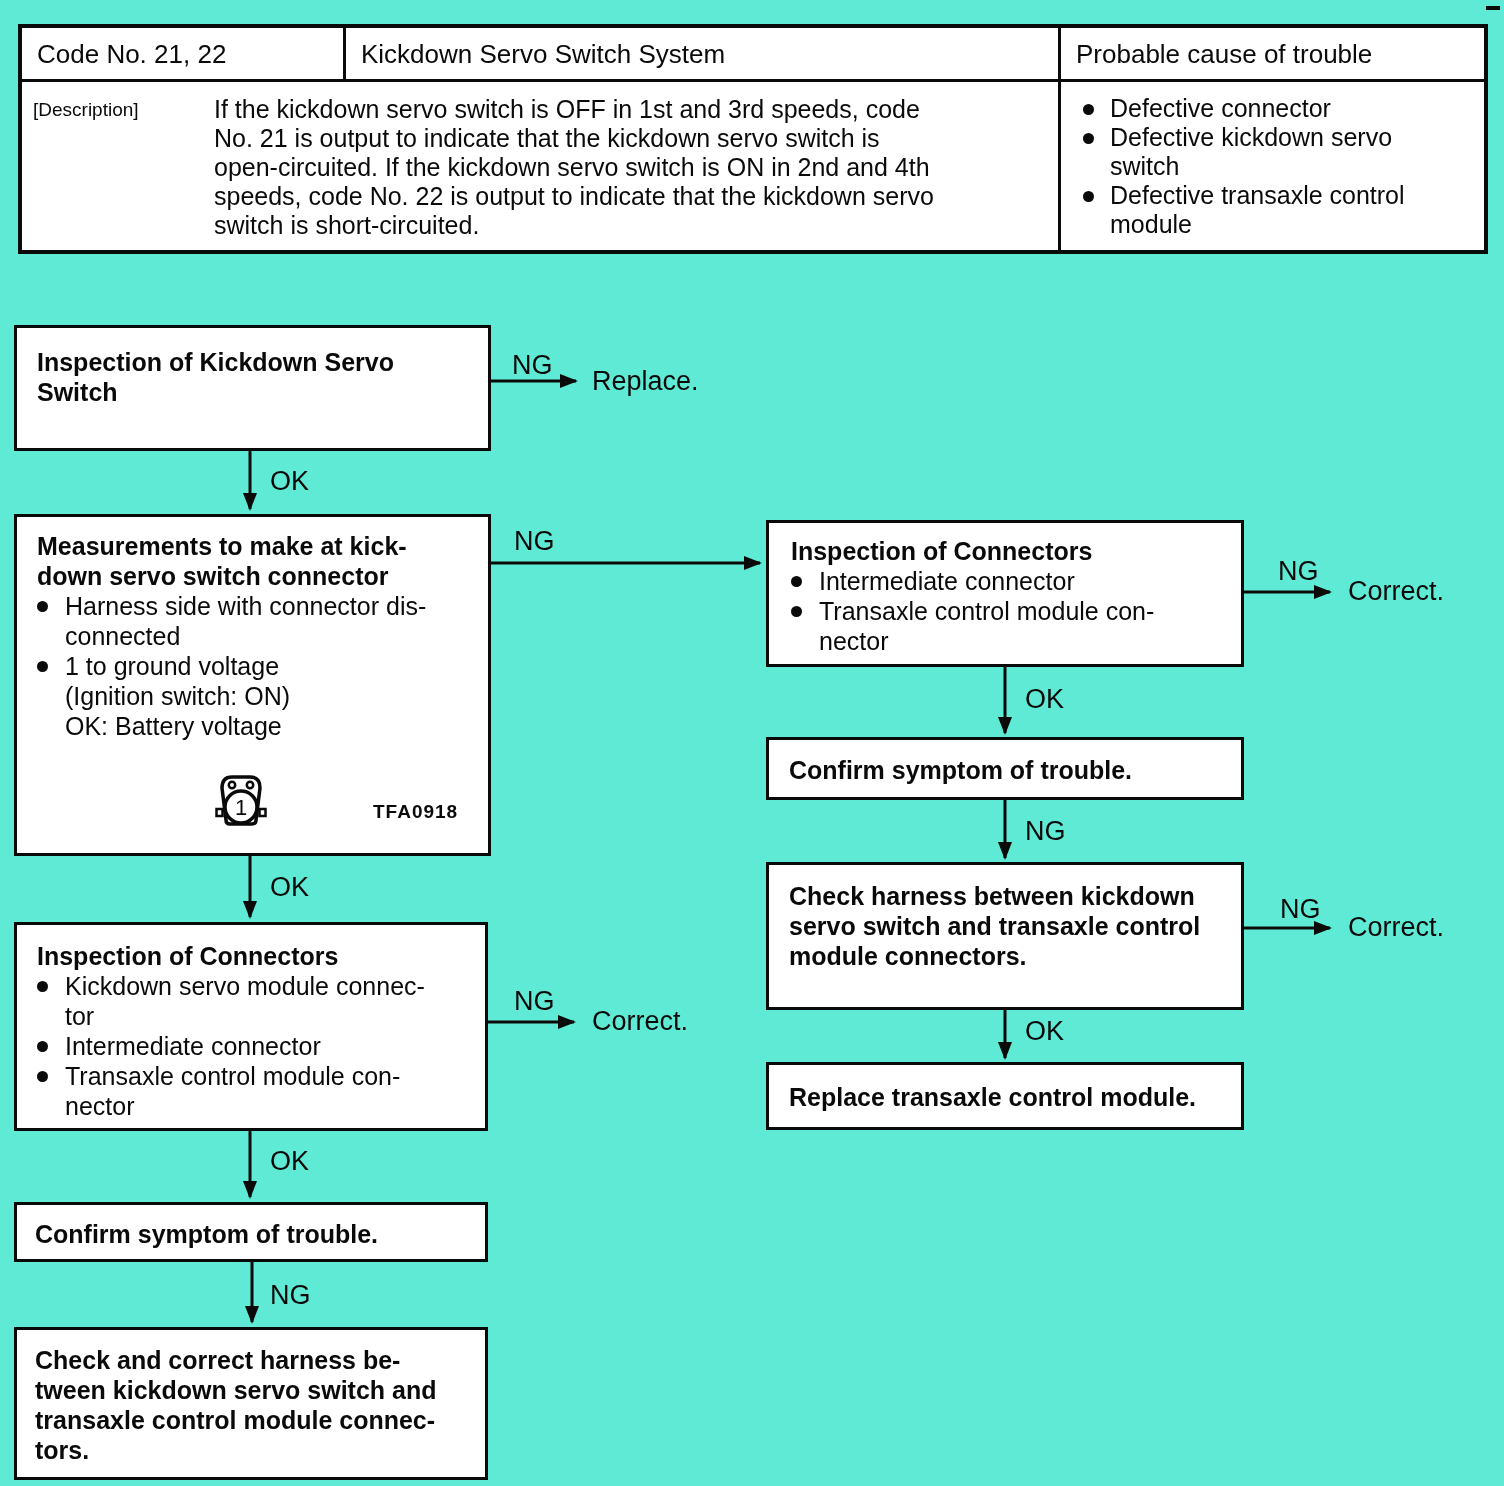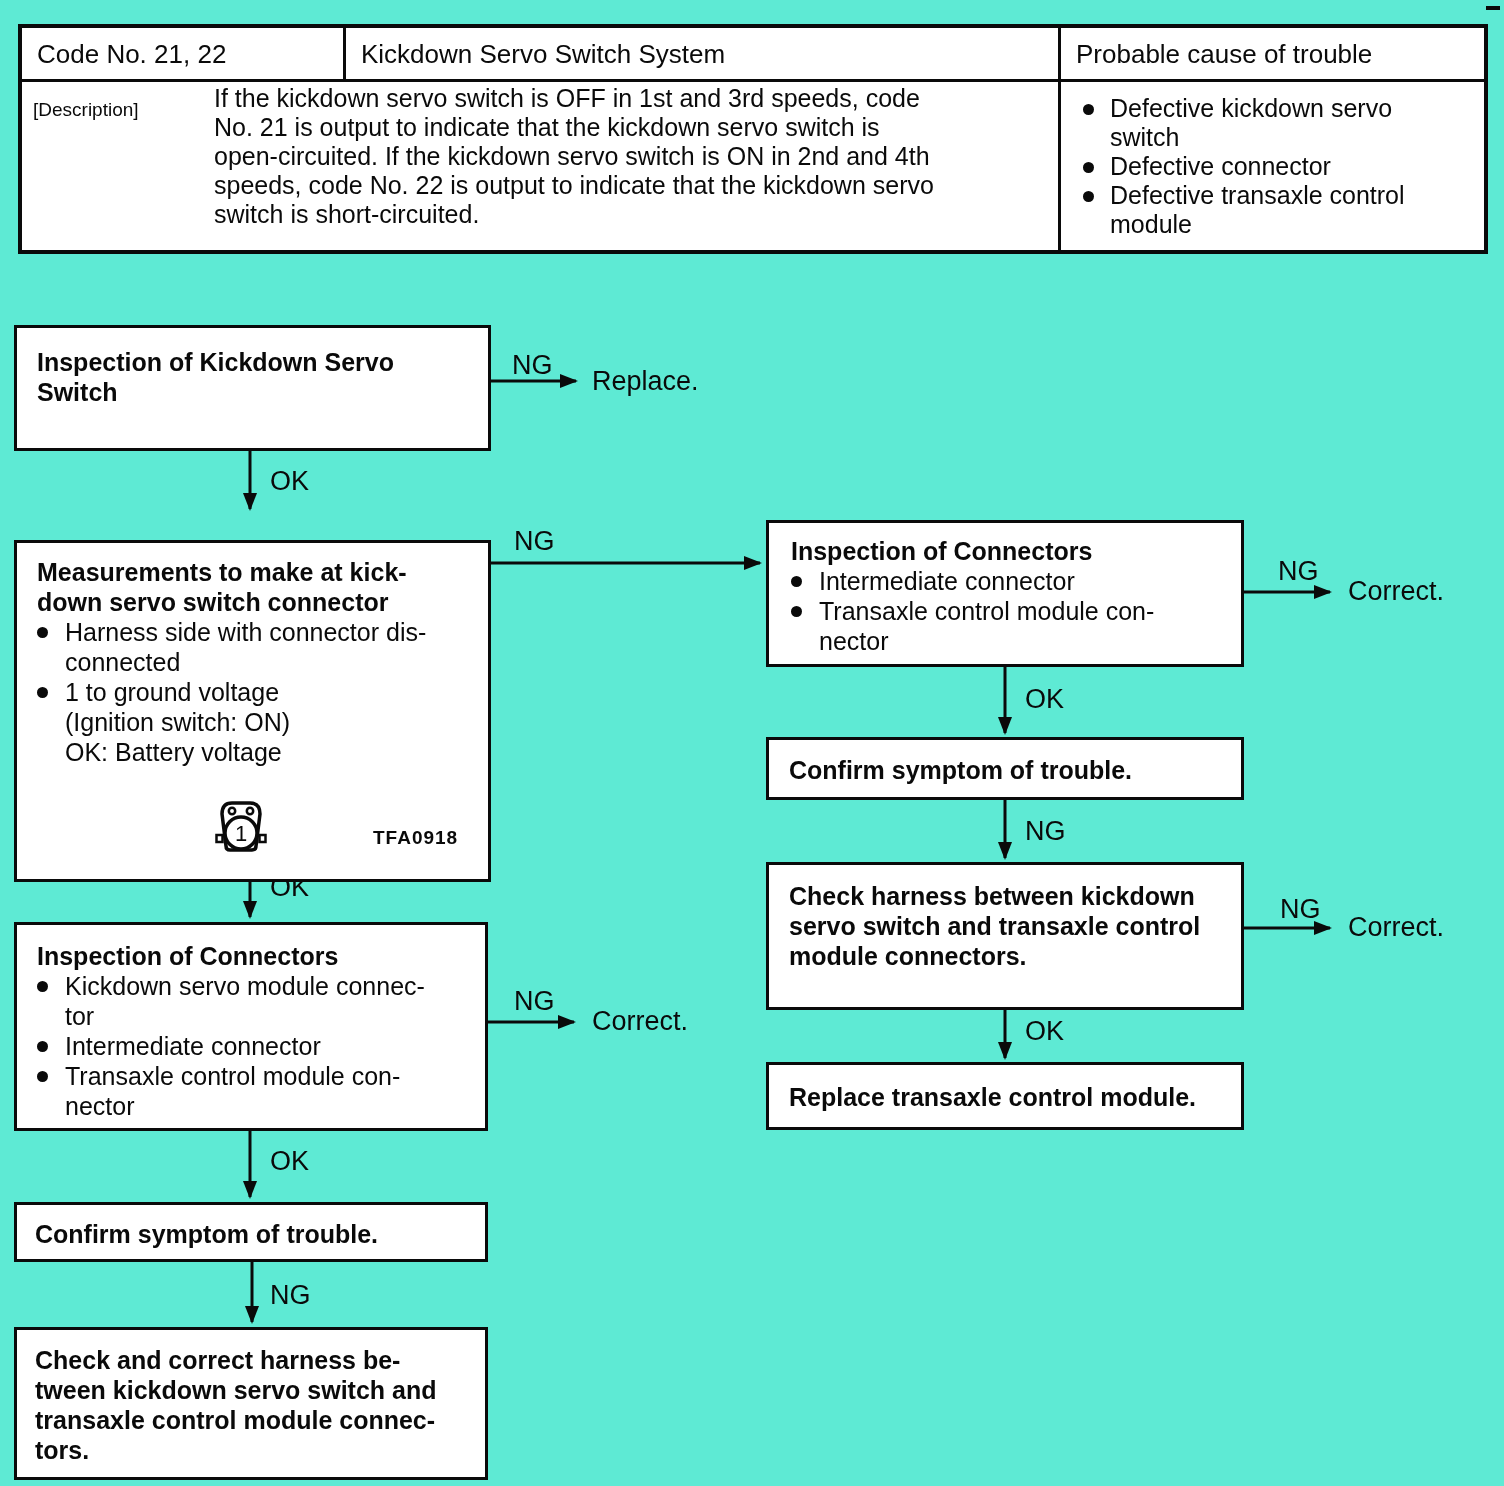--- a/index.html
+++ b/index.html
@@ -17,21 +17,21 @@
   .spec-header { position:absolute; left:0; top:0; right:0; height:54px;
                  border-bottom:3px solid #0a0a0a; box-sizing:border-box; display:flex; }
   .spec-h { font-size:26px; line-height:26px; display:flex; align-items:center;
             padding-left:15px; box-sizing:border-box; }
   .spec-h1 { width:324px; border-right:3px solid #0a0a0a; }
   .spec-h2 { width:715px; border-right:3px solid #0a0a0a; }
   .spec-h3 { flex:1; }
   .spec-body { position:absolute; left:0; top:54px; right:0; bottom:0; display:flex; }
   .spec-desc { width:1039px; border-right:3px solid #0a0a0a; box-sizing:border-box; position:relative; }
   .desc-label { position:absolute; left:11px; top:13px; font-size:19px; line-height:29px; }
-  .desc-text  { position:absolute; left:192px; top:2px; width:838px;
+  .desc-text  { position:absolute; left:192px; top:13px; width:838px;
                 font-size:25px; line-height:29px; white-space:pre-line; }
   .spec-causes { flex:1; padding:12px 6px 0 14px; box-sizing:border-box; }
 
   
   .brow { display:flex; align-items:flex-start; }
   .bdot { width:11px; height:11px; border-radius:50%; background:#0a0a0a;
           margin:10px 16px 0 8px; flex:none; }
   .btext { font-size:25px; line-height:29px; white-space:pre-line; }
 
   
@@ -62,26 +62,26 @@
         <div class="desc-label">[Description]</div>
         <div class="desc-text">If the kickdown servo switch is OFF in 1st and 3rd speeds, code
 No. 21 is output to indicate that the kickdown servo switch is
 open-circuited. If the kickdown servo switch is ON in 2nd and 4th
 speeds, code No. 22 is output to indicate that the kickdown servo
 switch is short-circuited.</div>
       </div>
       <div class="spec-causes">
         <div class="brow">
           <span class="bdot"></span>
-          <span class="btext">Defective kickdown servo
-switch</span>
+          <span class="btext">Defective connector</span>
         </div>
         <div class="brow">
           <span class="bdot"></span>
-          <span class="btext">Defective connector</span>
+          <span class="btext">Defective kickdown servo
+switch</span>
         </div>
         <div class="brow">
           <span class="bdot"></span>
           <span class="btext">Defective transaxle control
 module</span>
         </div>
       </div>
     </div>
   </div>
 
@@ -122,21 +122,21 @@
   <div class="lbl" style="left:1025px; top:816px;">NG</div>
   <div class="lbl" style="left:1280px; top:894px;">NG</div>
   <div class="lbl" style="left:1348px; top:912px;">Correct.</div>
   <div class="lbl" style="left:1025px; top:1016px;">OK</div>
 
   <div class="fbox" style="left:14px; top:325px; width:477px; height:126px; padding:19px 20px;">
     <div class="ftext">Inspection of Kickdown Servo
 Switch</div>
   </div>
 
-  <div class="fbox" style="left:14px; top:540px; width:477px; height:342px; padding:14px 16px;">
+  <div class="fbox" style="left:14px; top:514px; width:477px; height:342px; padding:14px 16px;">
     <div class="ftext" style="padding-left:4px;">Measurements to make at kick-
 down servo switch connector</div>
     <div class="brow">
       <span class="bdot"></span>
       <span class="btext">Harness side with connector dis-
 connected</span>
     </div>
     <div class="brow">
       <span class="bdot"></span>
       <span class="btext">1 to ground voltage

